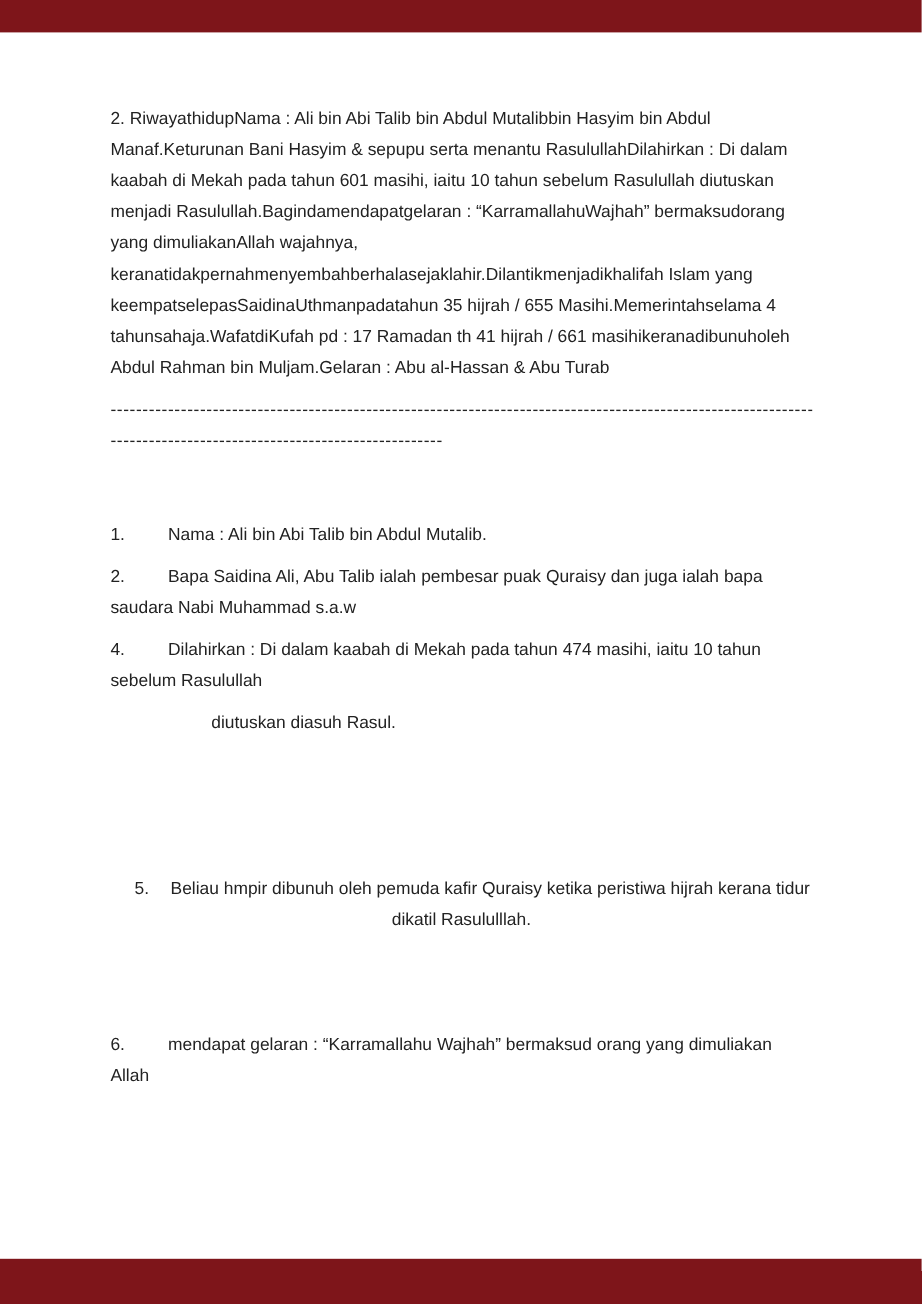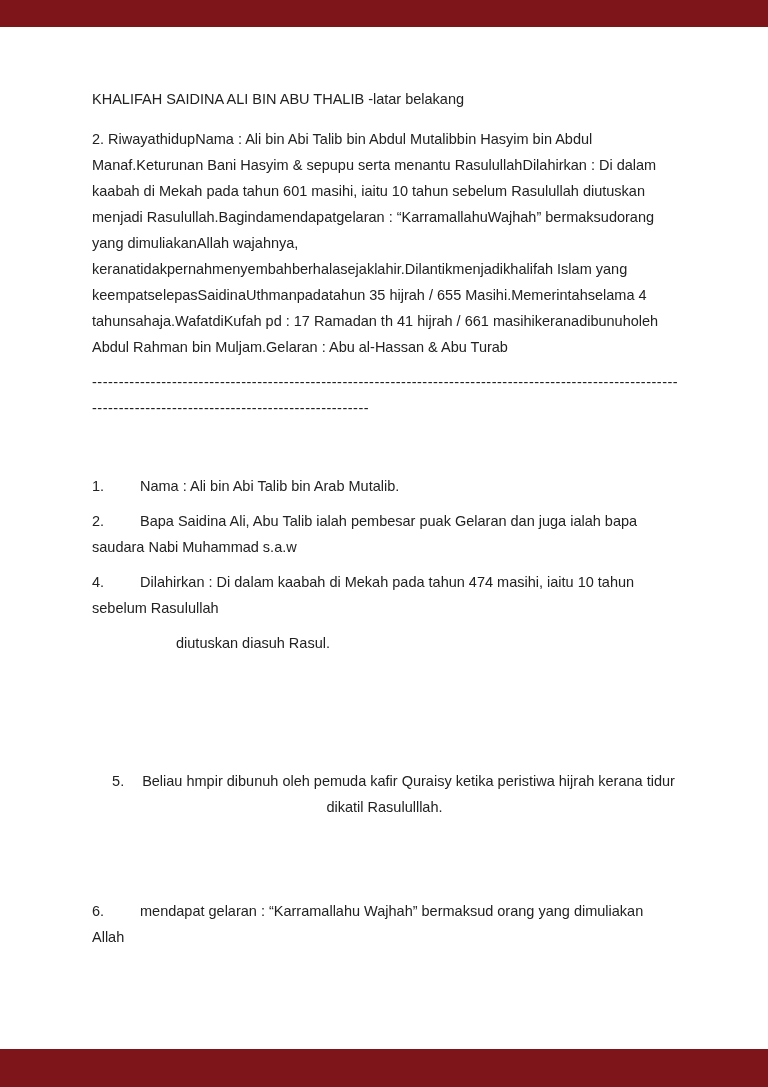--- a/index.html
+++ b/index.html
@@ -45,32 +45,31 @@
   .gap-large{margin-top:112px;text-align:center;}
   .gap-medium{margin-top:78px;}
 </style>
 </head>
 <body>
 
 <div class="top-bar"></div>
 
 <div class="content">
 
-  <h1 class="doc-title">KHALIFAH SAIDINA ALI BIN ABU THALIB -latar belakang</h1>
 
   <p class="intro">2. RiwayathidupNama : Ali bin Abi Talib bin Abdul Mutalibbin Hasyim bin Abdul Manaf.Keturunan Bani Hasyim &amp; sepupu serta menantu RasulullahDilahirkan : Di dalam kaabah di Mekah pada tahun 601 masihi, iaitu 10 tahun sebelum Rasulullah diutuskan menjadi Rasulullah.Bagindamendapatgelaran : “KarramallahuWajhah” bermaksudorang yang dimuliakanAllah wajahnya, keranatidakpernahmenyembahberhalasejaklahir.Dilantikmenjadikhalifah Islam yang keempatselepasSaidinaUthmanpadatahun 35 hijrah / 655 Masihi.Memerintahselama 4 tahunsahaja.WafatdiKufah pd : 17 Ramadan th 41 hijrah / 661 masihikeranadibunuholeh Abdul Rahman bin Muljam.Gelaran : Abu al-Hassan &amp; Abu Turab</p>
 
   <div class="divider-block">
     <div class="divider-line">--------------------------------------------------------------------------------------------------------------------------------------------</div>
     <div class="divider-line">----------------------------------------------------</div>
   </div>
 
-  <p class="list-item"><span class="num">1.</span><span>Nama : Ali bin Abi Talib bin Arab Mutalib.</span></p>
+  <p class="list-item"><span class="num">1.</span><span>Nama : Ali bin Abi Talib bin Abdul Mutalib.</span></p>
 
-  <p class="list-item"><span class="num">2.</span><span>Bapa Saidina Ali, Abu Talib ialah pembesar puak Gelaran dan juga ialah bapa saudara Nabi Muhammad s.a.w</span></p>
+  <p class="list-item"><span class="num">2.</span><span>Bapa Saidina Ali, Abu Talib ialah pembesar puak Quraisy dan juga ialah bapa saudara Nabi Muhammad s.a.w</span></p>
 
 
   <p class="list-item"><span class="num">4.</span><span>Dilahirkan : Di dalam kaabah di  Mekah pada tahun 474 masihi, iaitu 10 tahun sebelum Rasulullah</span></p>
   <p class="cont-indent-1">diutuskan diasuh Rasul.</p>
 
 
   <p class="list-item gap-large"><span class="num">5.</span><span>Beliau hmpir dibunuh oleh pemuda kafir Quraisy ketika peristiwa hijrah kerana tidur dikatil Rasululllah.</span></p>
 
   <p class="list-item gap-medium"><span class="num">6.</span><span>mendapat gelaran :  “Karramallahu Wajhah” bermaksud orang yang dimuliakan Allah</span></p>
 

